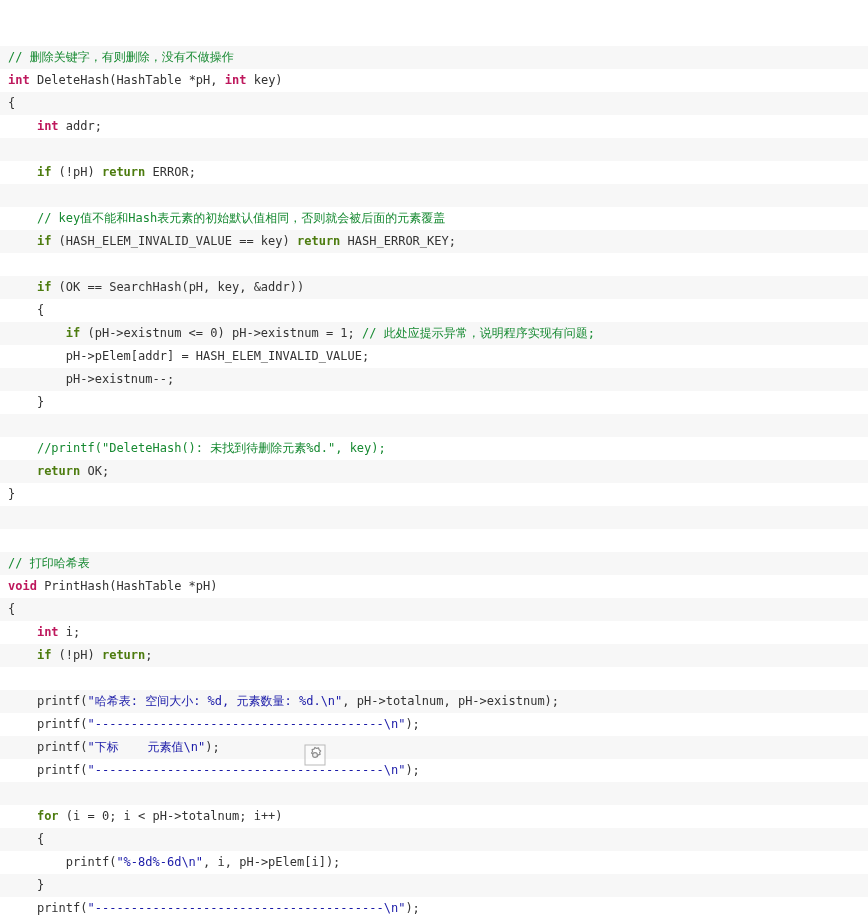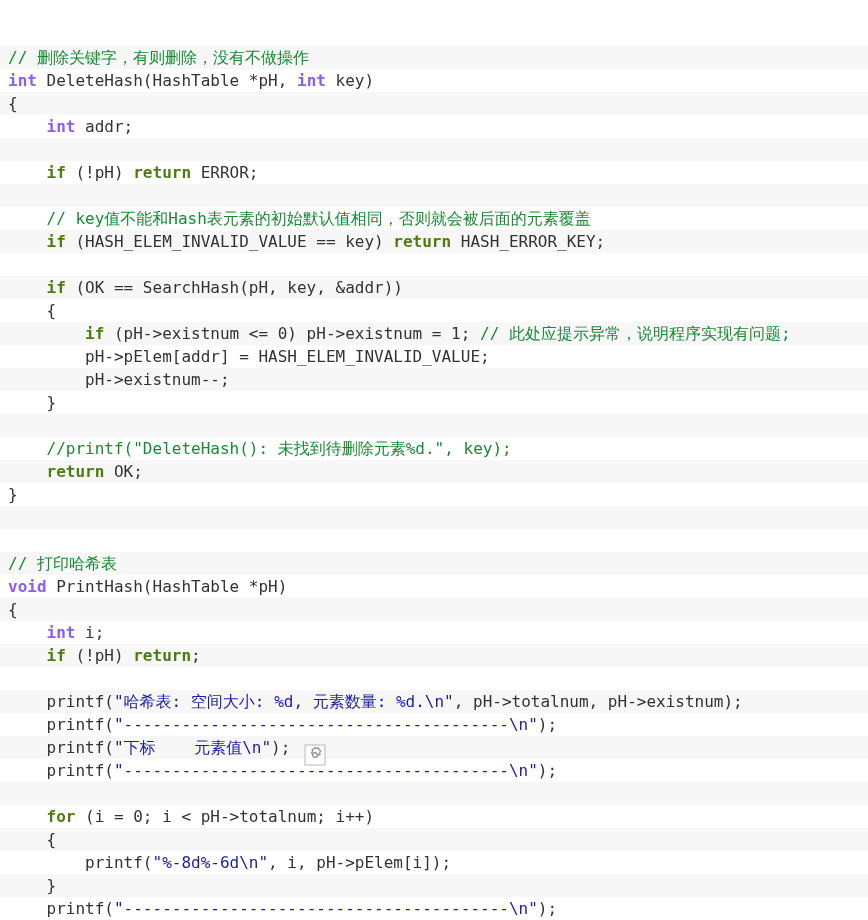--- a/index.html
+++ b/index.html
@@ -25,30 +25,30 @@
     letter-spacing: 0px;
   }
 
   .code-line {
     height: 23px;
     line-height: 23px;
     padding: 0 0 0 8px;
     box-sizing: border-box;
     white-space: pre;
     color: #333333;
-    font-size: 16px;
+    font-size: 12px;
     overflow: hidden;
   }
   .code-line.alt-a { background: #f7f7f7; }
   .code-line.alt-b { background: #ffffff; }
 
   
   .tk-plain   { color: #333333; }
   .tk-kw      { color: #4d7c0f; font-weight: bold; }   
-  .tk-type    { color: #8b5cf6; font-weight: bold; }   
+  .tk-type    { color: #be185d; font-weight: bold; }   
   .tk-comment { color: #178a32; }
   .tk-string  { color: #1b1ba8; }
 
   
   #cursor-overlay {
     position: absolute;
     width: 22px;
     height: 22px;
     pointer-events: none;
   }

